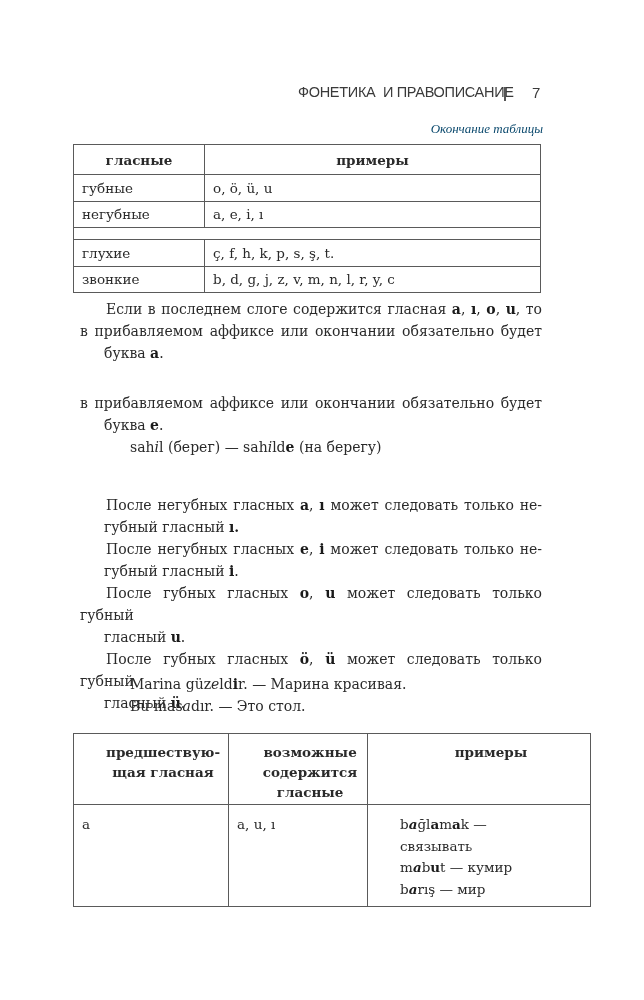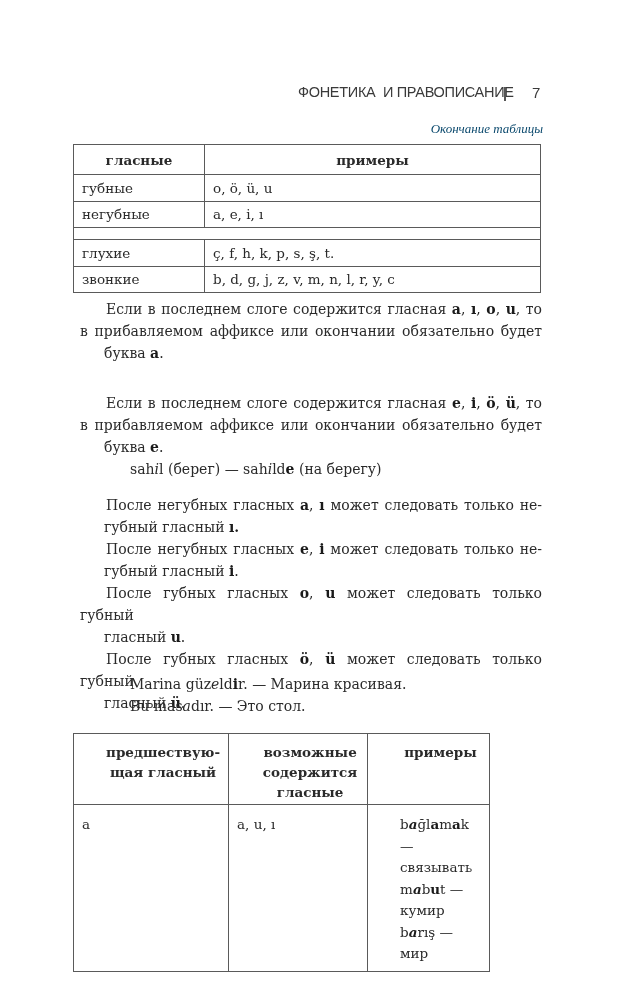--- a/index.html
+++ b/index.html
@@ -19,21 +19,21 @@
   #t1 .c1 { width:114px; }
   #t1 tr.h th { height:29px; }
   #t1 tr.r td { height:25.5px; }
   #t1 tr.spacer td { height:11px; padding:0; }
   .para { position:absolute; left:80px; width:462px; font-size:14px; line-height:22px; text-align:justify; }
   .para .ind { display:inline-block; width:26px; }
   .line { display:block;margin-left:24px; }
   .jl { text-align-last:justify; display:block; }
   b { font-weight:bold; color:#1a1a1a; }
   i.it { font-style:italic; }
-  #t2 { top:733px; left:73px; width:417px; }
+  #t2 { top:733px; left:73px; width:518px; }
   #t2 th { vertical-align:top; padding-top:8px; line-height:20px; }
   #t2 .c1 { width:123px; }
   #t2 .c2 { width:122px; }
   #t2 tr.h th { height:62px; }
   #t2 tr.r td { vertical-align:top; padding-top:9px; padding-bottom:6px; line-height:21.5px; height:77px; }
 </style>
 </head>
 <body>
 
 <div class="running-head">
@@ -72,21 +72,20 @@
 </tbody>
   </table>
 
 <div class="para" style="top:298px;">
   <span class="jl"><span class="ind"></span><span>Если в последнем слоге содержится гласная </span><b>a</b><span>, </span><b>ı</b><span>, </span><b>o</b><span>, </span><b>u</b><span>, то</span></span>
   <span class="jl">в прибавляемом аффиксе или окончании обязательно будет</span>
   <span class="line"><span>буква </span><b>a</b><span>.</span></span>
 </div>
 
 <div class="para" style="top:392px;">
-  <span class="jl"><span class="ind"></span><span>Если в последнем слоге содержится гласная </span><b>e</b><span>, </span><b>i</b><span>, </span><b>ö</b><span>, </span><b>ü</b><span>, то</span></span>
   <span class="jl">в прибавляемом аффиксе или окончании обязательно будет</span>
   <span class="line"><span>буква </span><b>e</b><span>.</span></span>
   <span class="line"><span class="ind"></span><span>sah</span><i class="it">i</i><span>l (берег) — sah</span><i class="it">i</i><span>ld</span><b>e</b><span> (на берегу)</span></span>
 </div>
 
 <div class="para" style="top:494px;">
   <span class="jl"><span class="ind"></span><span>После негубных гласных </span><b>a</b><span>, </span><b>ı</b><span> может следовать только не-</span></span>
   <span class="line"><span>губный гласный </span><b>ı.</b></span>
   <span class="jl"><span class="ind"></span><span>После негубных гласных </span><b>e</b><span>, </span><b>i</b><span> может следовать только не-</span></span>
   <span class="line"><span>губный гласный </span><b>i</b><span>.</span></span>
@@ -99,21 +98,21 @@
 <div class="para" style="top:673px;">
   <span class="line"><span class="ind"></span><span>Marina güz</span><i class="it">e</i><span>ld</span><b>i</b><span>r. — Марина красивая.</span></span>
   <span class="line"><span class="ind"></span><span>Bu mas</span><i class="it">a</i><span>dır. — Это стол.</span></span>
 </div>
 
 <table id="t2">
   <tbody>
       <tr class="h">
     <th class="c1">
       <span class="line">предшествую-</span>
-      <span class="line">щая гласный</span>
+      <span class="line">щая гласная</span>
     </th>
     <th class="c2">
       <span class="line">возможные</span>
       <span class="line">содержится</span>
       <span class="line">гласные</span>
     </th>
     <th>
       <span class="line">примеры</span>
     </th>
   </tr>

